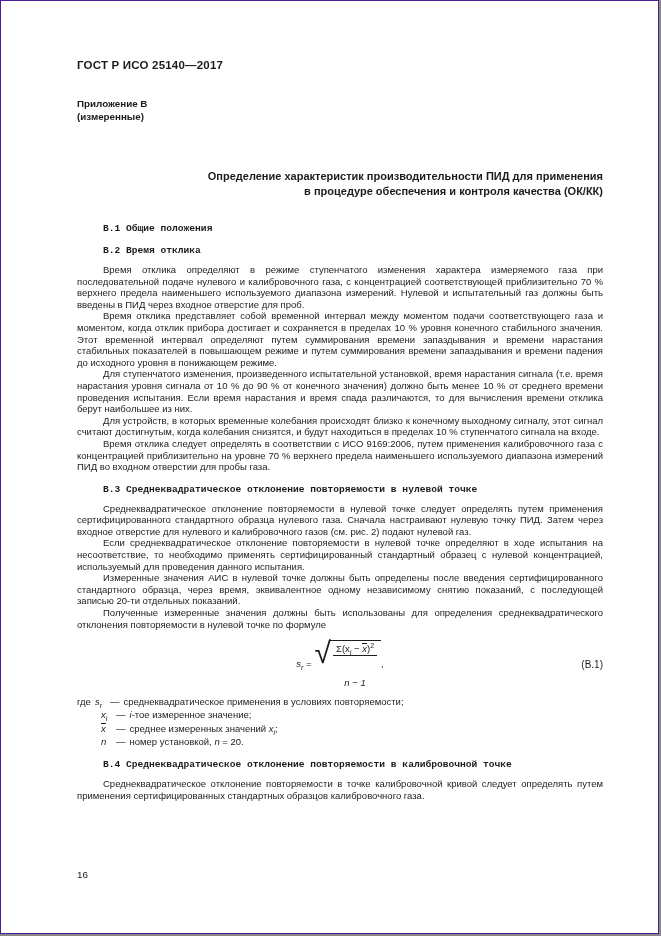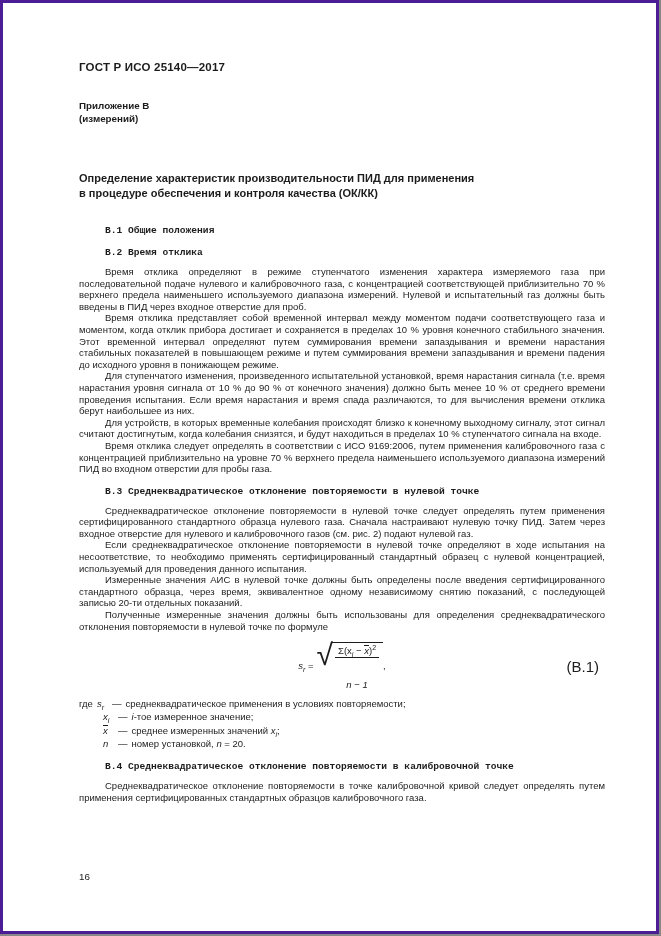--- a/index.html
+++ b/index.html
@@ -1,21 +1,21 @@
 <!DOCTYPE html>
 <html><head>
 <meta charset="utf-8">
 <style>
   html,body { margin:0; padding:0; background:#888; }
   .page {
     position: relative;
     width: 659px;
     height: 934px;
     background: #ffffff;
-    border: 3px solid #4c1d95;
+    border: 1px solid #4c1d95;
     box-sizing: border-box;
     font-family: "Liberation Sans", "DejaVu Sans", sans-serif;
     color: #1c1c1c;
     overflow: hidden;
   }
   .content {
     position: absolute;
     left: 76px;
     top: 58px;
     width: 526px;
@@ -23,21 +23,21 @@
   .doc-header {
     font-size: 11.5px;
     font-weight: bold;
     letter-spacing: 0.2px;
     margin: 0 0 26px 0;
   }
   .annex-block { margin: 0 0 46px 0; }
   .annex-label { font-size: 9.8px; font-weight: bold; line-height: 13px; }
   .annex-type  { font-size: 9.8px; font-weight: bold; line-height: 13px; }
   .doc-title {
-    text-align: left;
+    text-align: right;
     font-size: 11px;
     font-weight: bold;
     line-height: 15px;
     margin: 0 0 24px 0;
   }
   .section-heading {
     font-size: 9.6px;
     font-weight: bold;
     margin: 11px 0 8px 0;
     padding-left: 26px;
@@ -63,21 +63,21 @@
     font-size: 9.5px;
   }
   .formula { display: inline-flex; align-items: center; }
   .sqrt { display: inline-flex; align-items: flex-start; margin-left: 3px; }
   .sqrt-sign { font-size: 30px; line-height: 27px; font-weight: 200; margin-right: -2px; }
   .sqrt-body { border-top: 1px solid #1c1c1c; padding: 2px 4px 0 4px; margin-top: 1px; }
   .frac { display: inline-flex; flex-direction: column; align-items: center; }
   .frac .num { border-bottom: 1px solid #1c1c1c; padding: 0 3px 1px 3px; }
   .frac .den { padding-top: 1px; margin-top: 20px; }
   .xbar { display: inline-block; border-top: 1px solid #1c1c1c; line-height: 1.05; }
-  .eq-number { position: absolute; right: 6px; top: 50%; transform: translateY(-50%); font-size: 15px; }
+  .eq-number { position: absolute; right: 0; top: 50%; transform: translateY(-50%); font-size: 10px; }
   .where-list { font-size: 9.5px; line-height: 13.2px; margin: 2px 0 2px 0; }
   .where-row { padding-left: 24px; text-align: left; }
   .where-row.first { padding-left: 0; }
   .where-intro { padding-right: 4px; }
   .where-term { display: inline-block; min-width: 13px; }
   .where-dash { padding: 0 4px 0 2px; }
   .page-number {
     position: absolute;
     left: 76px;
     top: 868px;
@@ -88,21 +88,21 @@
 </head>
 <body>
 
 <div class="page">
   <div class="content">
 
     <div class="doc-header">ГОСТ Р ИСО 25140—2017</div>
 
     <div class="annex-block">
       <div class="annex-label">Приложение В</div>
-      <div class="annex-type">(измерений)</div>
+      <div class="annex-type">(измеренные)</div>
     </div>
 
     <div class="doc-title">
       <div>Определение характеристик производительности ПИД для применения</div>
       <div>в процедуре обеспечения и контроля качества (ОК/КК)</div>
     </div>
 
     <div class="section-heading">В.1  Общие положения</div>
 
     <div class="section-heading">В.2  Время отклика</div>

